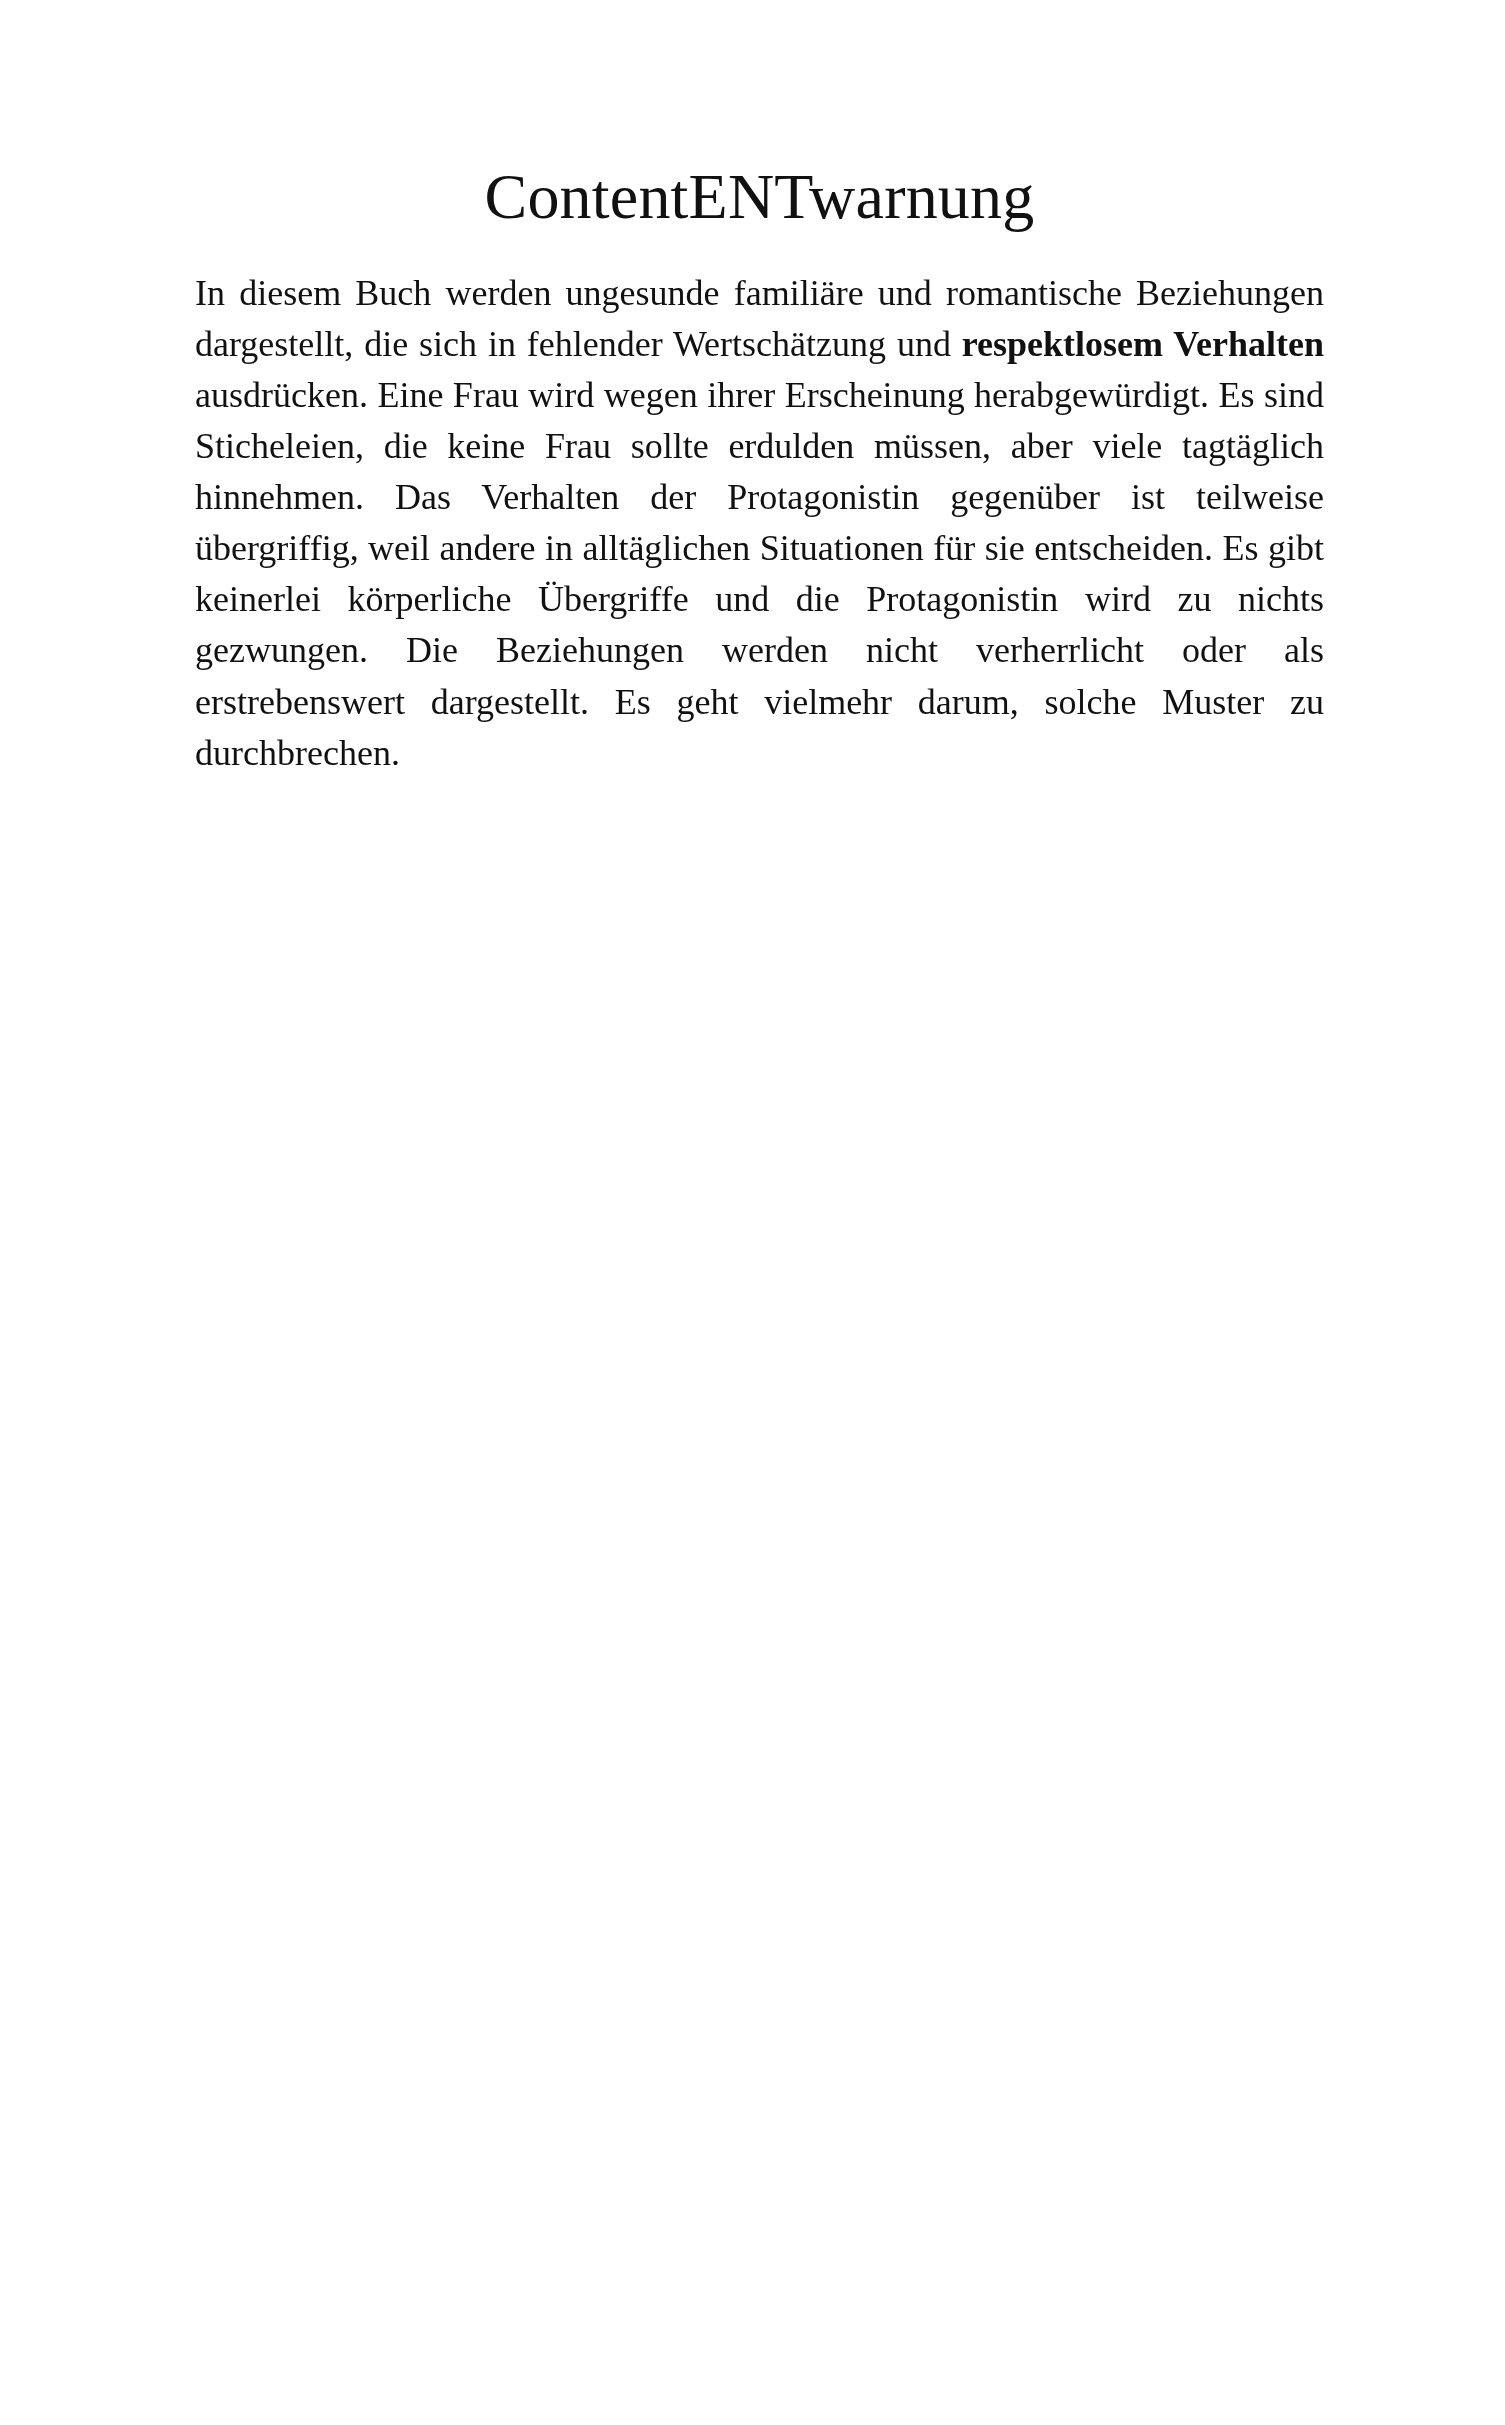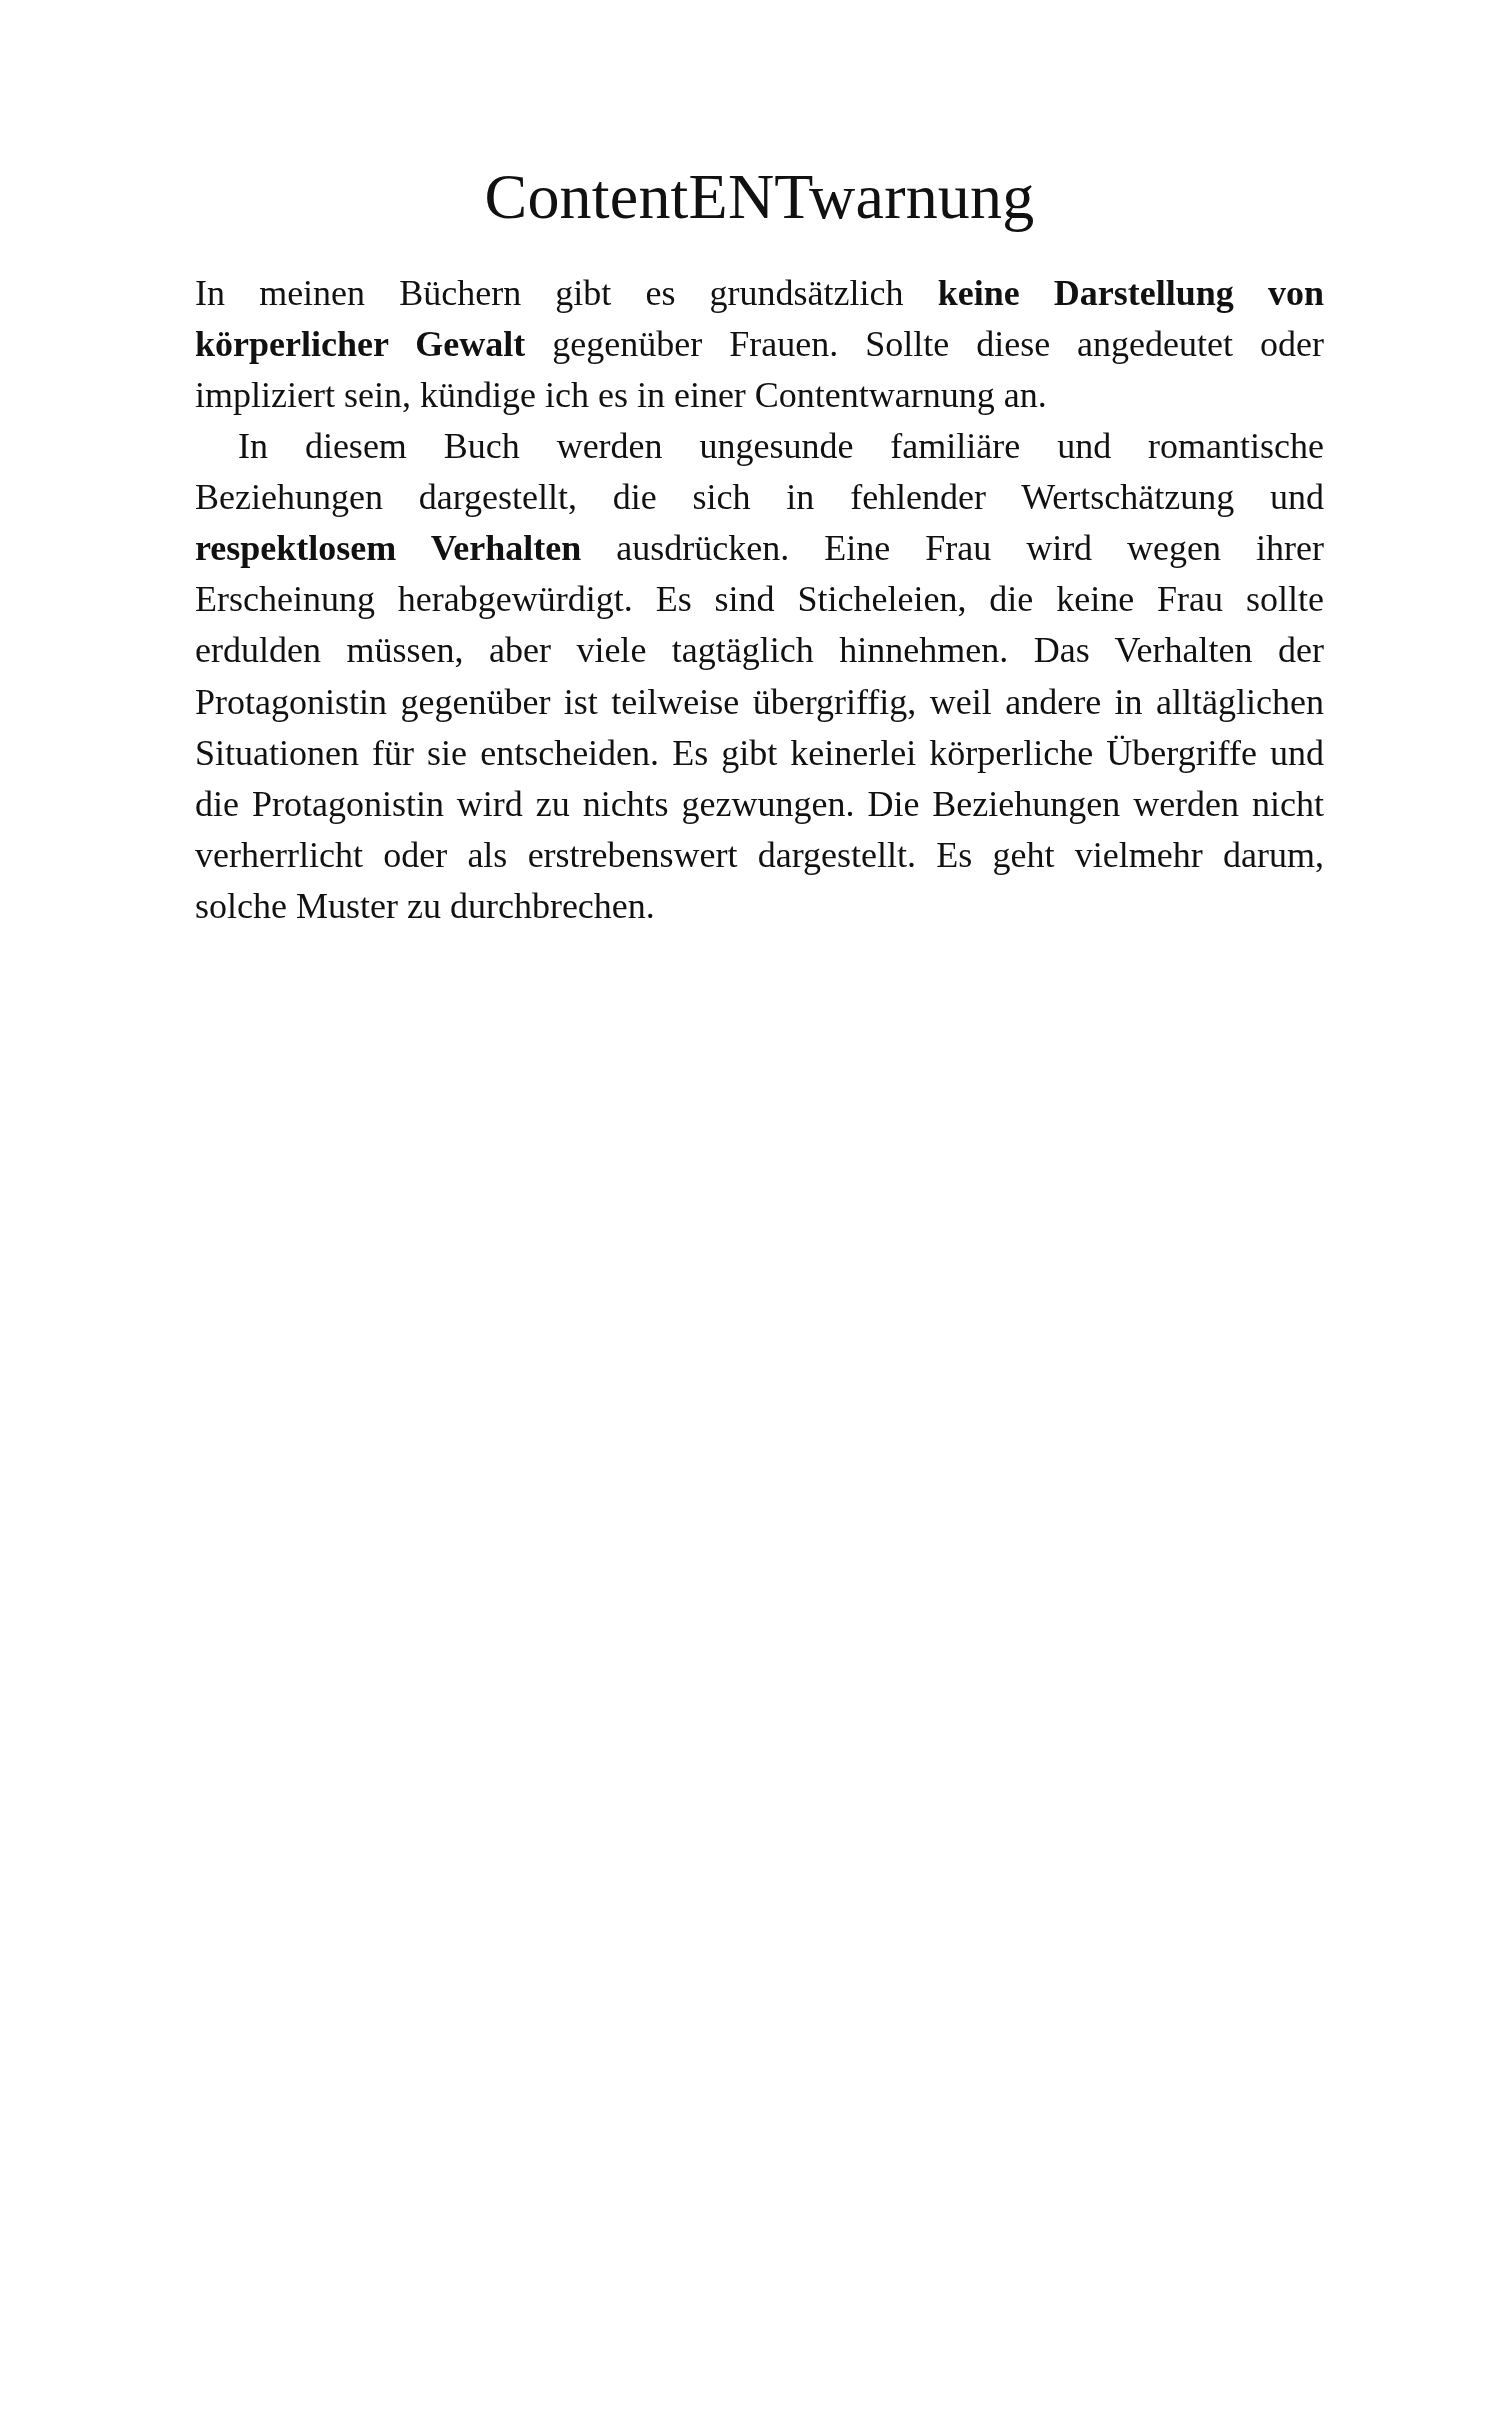--- a/index.html
+++ b/index.html
@@ -53,18 +53,17 @@
     font-weight: 700;
   }
 </style>
 </head>
 <body>
 
 <div class="page">
   <div class="content">
     <h1 class="page-title">ContentENTwarnung</h1>
     <div class="body-text" id="body-text">
-        <p class="para"><span>In meinen Büchern gibt es grundsätzlich </span><span class="bold">keine Darstellung von körperlicher Gewalt</span><span> gegenüber Frauen. Sollte diese angedeutet oder impliziert sein, kündige ich es in einer Contentwarnung an.</span></p>
         <p class="para"><span>In diesem Buch werden ungesunde familiäre und romantische Beziehungen dargestellt, die sich in fehlender Wertschätzung und </span><span class="bold">respektlosem Verhalten</span><span> ausdrücken. Eine Frau wird wegen ihrer Erscheinung herabgewürdigt. Es sind Sticheleien, die keine Frau sollte erdulden müssen, aber viele tagtäglich hinnehmen. Das Verhalten der Protagonistin gegenüber ist teilweise übergriffig, weil andere in alltäglichen Situationen für sie entscheiden. Es gibt keinerlei körperliche Übergriffe und die Protagonistin wird zu nichts gezwungen. Die Beziehungen werden nicht verherrlicht oder als erstrebenswert dargestellt. Es geht vielmehr darum, solche Muster zu durchbrechen.</span></p>
       </div>
   </div>
 </div>
 
 
 </body></html>

